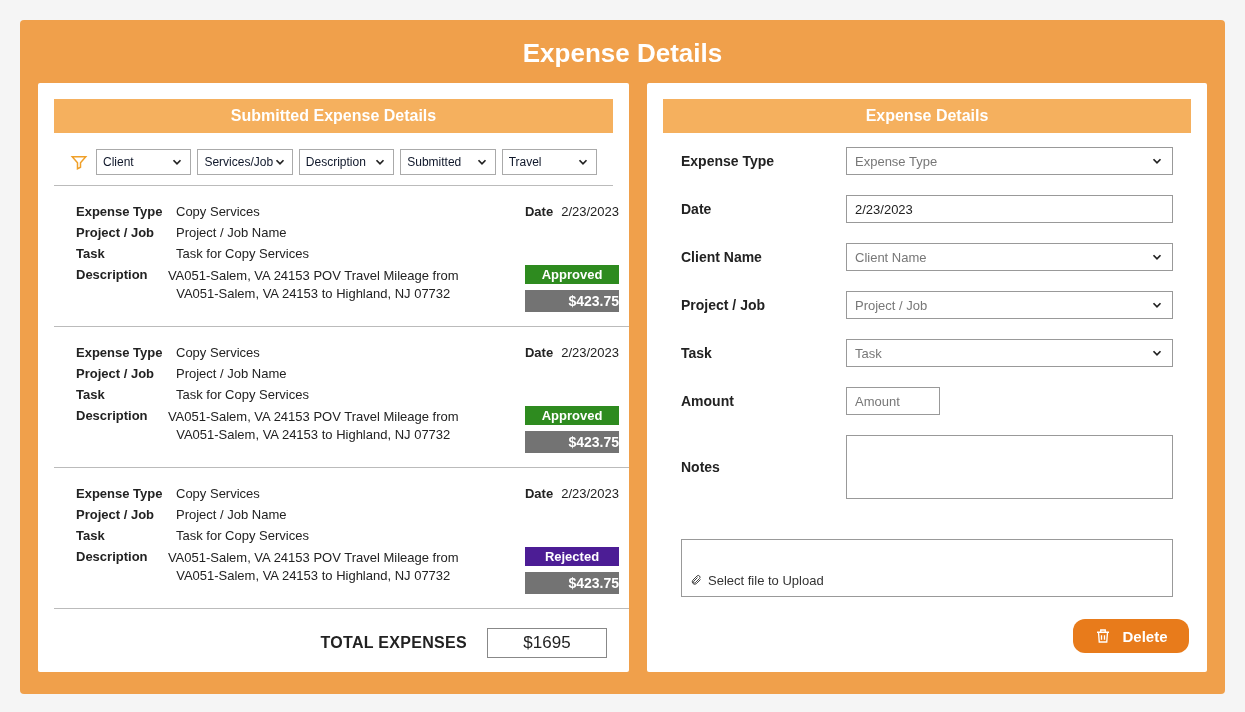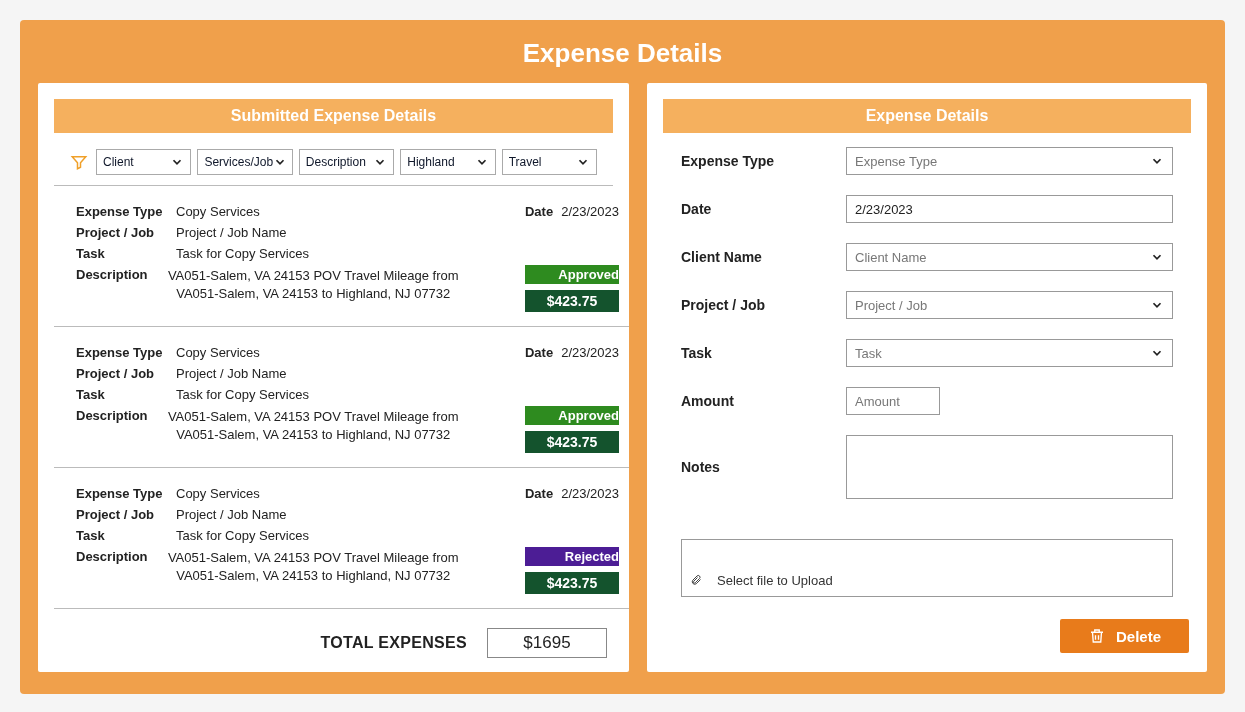--- a/index.html
+++ b/index.html
@@ -103,32 +103,33 @@
   .ec-desc .ec-value { line-height: 1.35; }
 
   .date-row { display:flex; gap:8px; justify-content:flex-end; margin-bottom: 46px;}
   .date-label { font-weight:700; }
   .status-pill {
     color: #fff;
     font-weight: 700;
     font-size: 13px;
     padding: 2px 0;
     width: 94px;
+    text-align: center;
     margin-bottom: 6px;
   }
   .status-approved { background: #2e8b1f; }
   .status-rejected { background: #4c1d95; }
   .amount-pill {
-    background: #14532d;
+    background: #737373;
     color: #fff;
     font-weight: 700;
     font-size: 14px;
     padding: 3px 0;
     width: 94px;
-    text-align: center;
+    text-align: right;
   }
 
   
   .totals-row {
     display: flex;
     justify-content: flex-end;
     align-items: center;
     gap: 20px;
     padding: 12px 22px 14px 0;
   }
@@ -173,47 +174,47 @@
   }
   .upload-box {
     border: 1px solid #999;
     margin: 10px 34px 0 34px;
     height: 58px;
     position: relative;
   }
   .upload-inner {
     position:absolute;
     left: 8px; bottom: 8px;
-    display:flex; gap:15px;
+    display:flex; gap:6px;
     font-size: 13px;
     color:#333;
     cursor:pointer;
   }
   .upload-inner svg { width:12px; height:14px; }
 
   .buttons-row {
     display:flex;
     justify-content:flex-end;
     gap: 18px;
     padding: 22px 18px 18px 18px;
   }
   .btn {
     background:#e87b1b;
     color:#fff;
     border:none;
     height: 34px;
-    width: 129px;
+    width: 116px;
     display:flex;
     align-items:center;
     justify-content:center;
     gap:10px;
     font-size:15px;
     font-weight:600;
     cursor:pointer;
-    border-radius:2px;
+    border-radius:12px;
   }
   .btn svg { width:18px; height:18px; stroke:#fff; fill:none; stroke-width:1.8; }
 </style>
 </head>
 <body>
 
 <div class="outer-card">
 
   <div class="page-title">Expense Details</div>
 
@@ -238,21 +239,21 @@
               <path d="M6 9l6 6 6-6"></path>
             </svg>
         </div>
         <div class="filter-sel">
           <span>Description</span>
           <svg class="chev" viewBox="0 0 24 24" fill="none" stroke="#222" stroke-width="3">
               <path d="M6 9l6 6 6-6"></path>
             </svg>
         </div>
         <div class="filter-sel">
-          <span>Highland</span>
+          <span>Submitted</span>
           <svg class="chev" viewBox="0 0 24 24" fill="none" stroke="#222" stroke-width="3">
               <path d="M6 9l6 6 6-6"></path>
             </svg>
         </div>
         <div class="filter-sel">
           <span>Travel</span>
           <svg class="chev" viewBox="0 0 24 24" fill="none" stroke="#222" stroke-width="3">
               <path d="M6 9l6 6 6-6"></path>
             </svg>
         </div>

